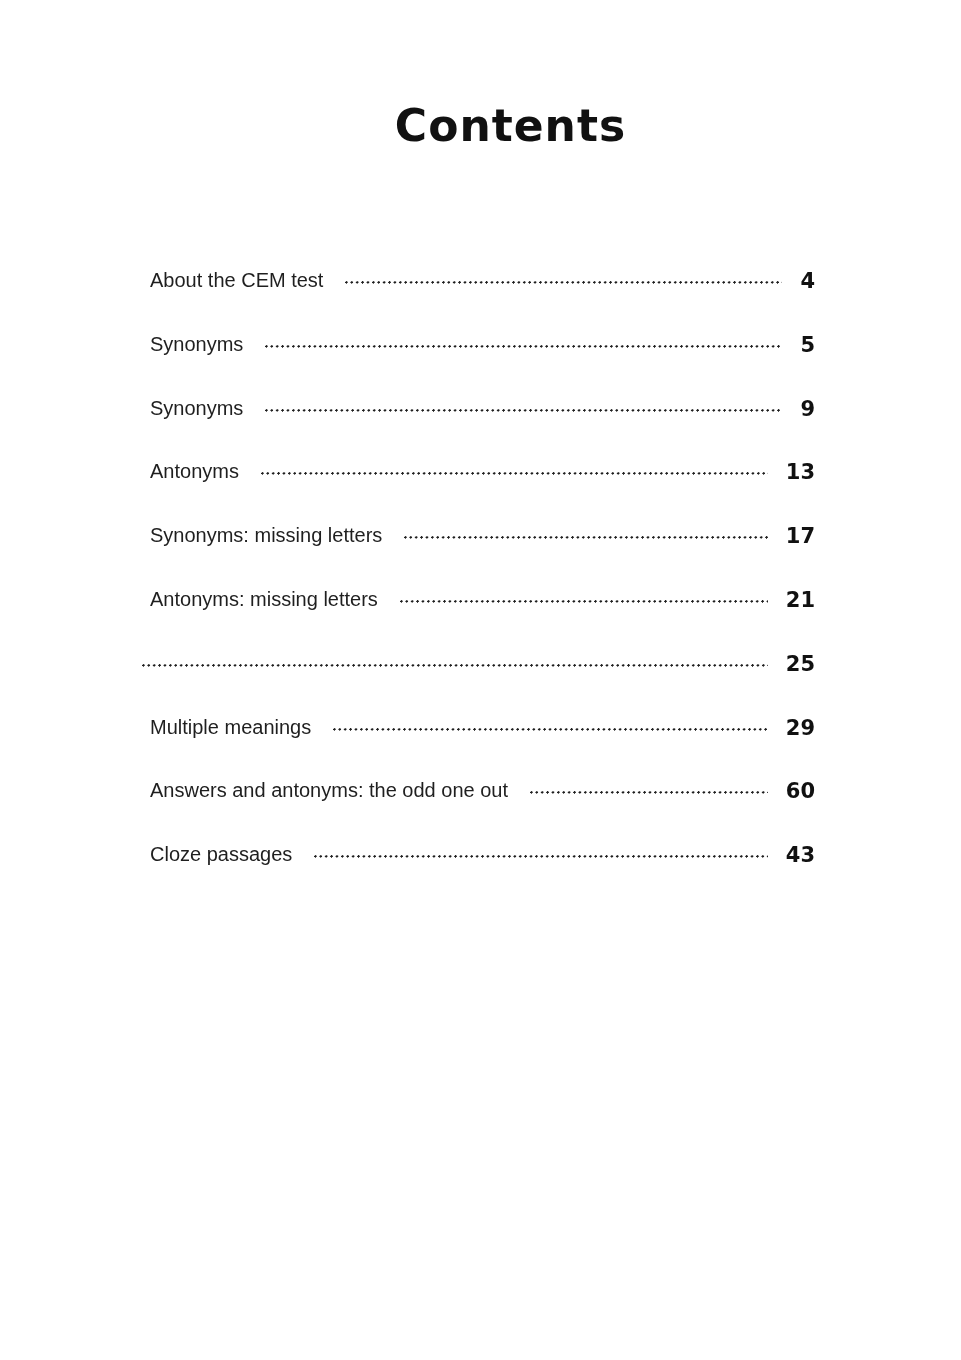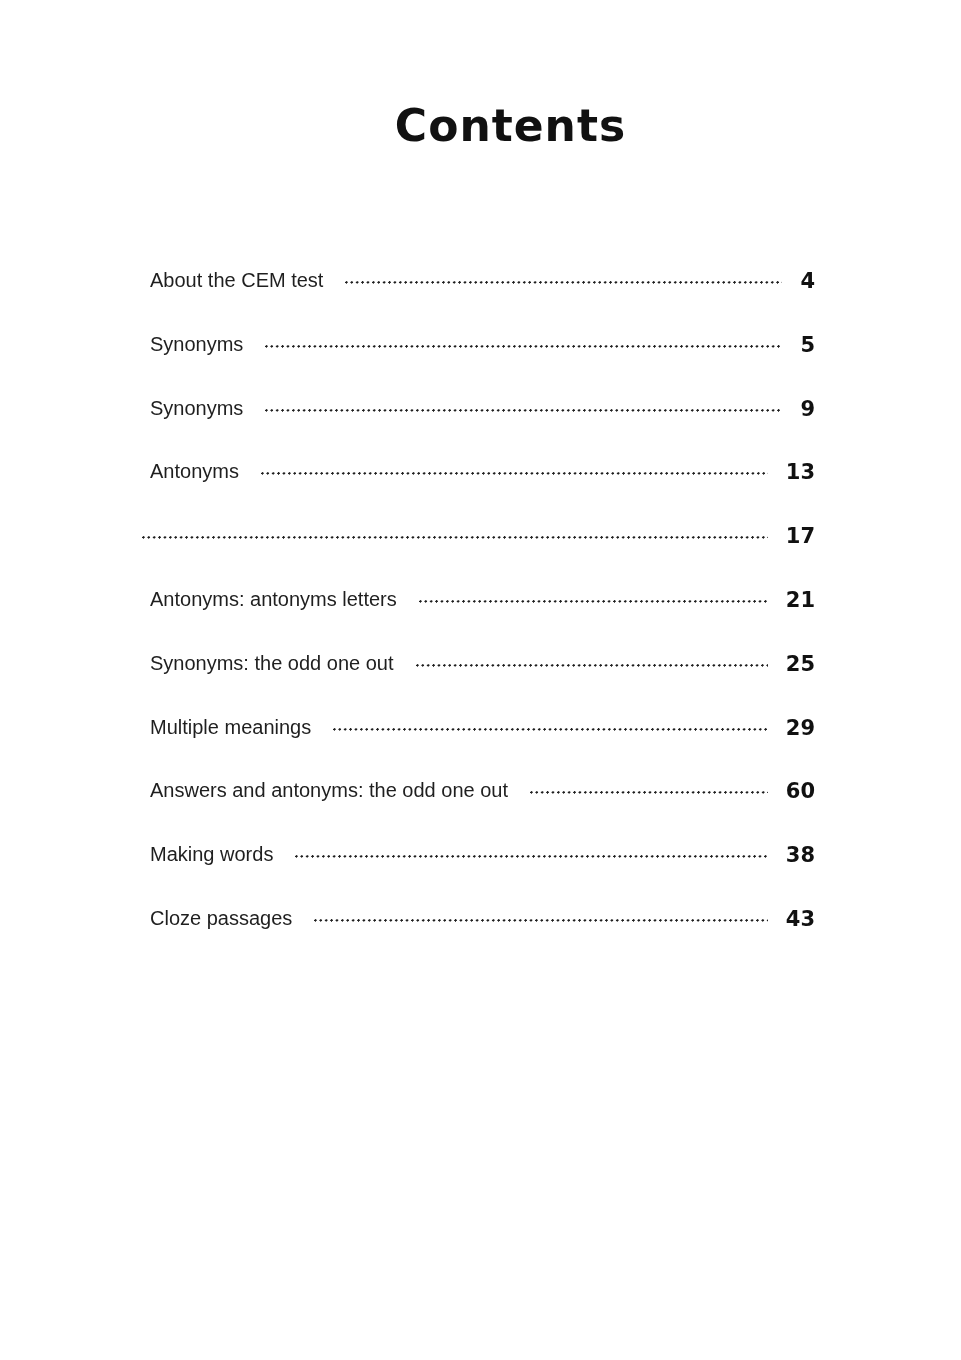--- a/index.html
+++ b/index.html
@@ -89,53 +89,48 @@
     <span class="toc-entry-page">9</span>
   </div>
 
   <div class="toc-row">
     <span class="toc-entry-label">Antonyms</span>
     <span class="toc-leader"></span>
     <span class="toc-entry-page">13</span>
   </div>
 
   <div class="toc-row">
+    <span class="toc-entry-label">Synonyms: missing letters</span>
     <span class="toc-leader"></span>
     <span class="toc-entry-page">17</span>
   </div>
 
   <div class="toc-row">
-    <span class="toc-entry-label">Antonyms: antonyms letters</span>
+    <span class="toc-entry-label">Antonyms: missing letters</span>
     <span class="toc-leader"></span>
     <span class="toc-entry-page">21</span>
   </div>
 
   <div class="toc-row">
-    <span class="toc-entry-label">Synonyms: the odd one out</span>
     <span class="toc-leader"></span>
     <span class="toc-entry-page">25</span>
   </div>
 
   <div class="toc-row">
     <span class="toc-entry-label">Multiple meanings</span>
     <span class="toc-leader"></span>
     <span class="toc-entry-page">29</span>
   </div>
 
   <div class="toc-row">
     <span class="toc-entry-label">Answers and antonyms: the odd one out</span>
     <span class="toc-leader"></span>
     <span class="toc-entry-page">60</span>
   </div>
 
-  <div class="toc-row">
-    <span class="toc-entry-label">Making words</span>
-    <span class="toc-leader"></span>
-    <span class="toc-entry-page">38</span>
-  </div>
 
   <div class="toc-row">
     <span class="toc-entry-label">Cloze passages</span>
     <span class="toc-leader"></span>
     <span class="toc-entry-page">43</span>
   </div>
 
 
 </div>
 </div>

